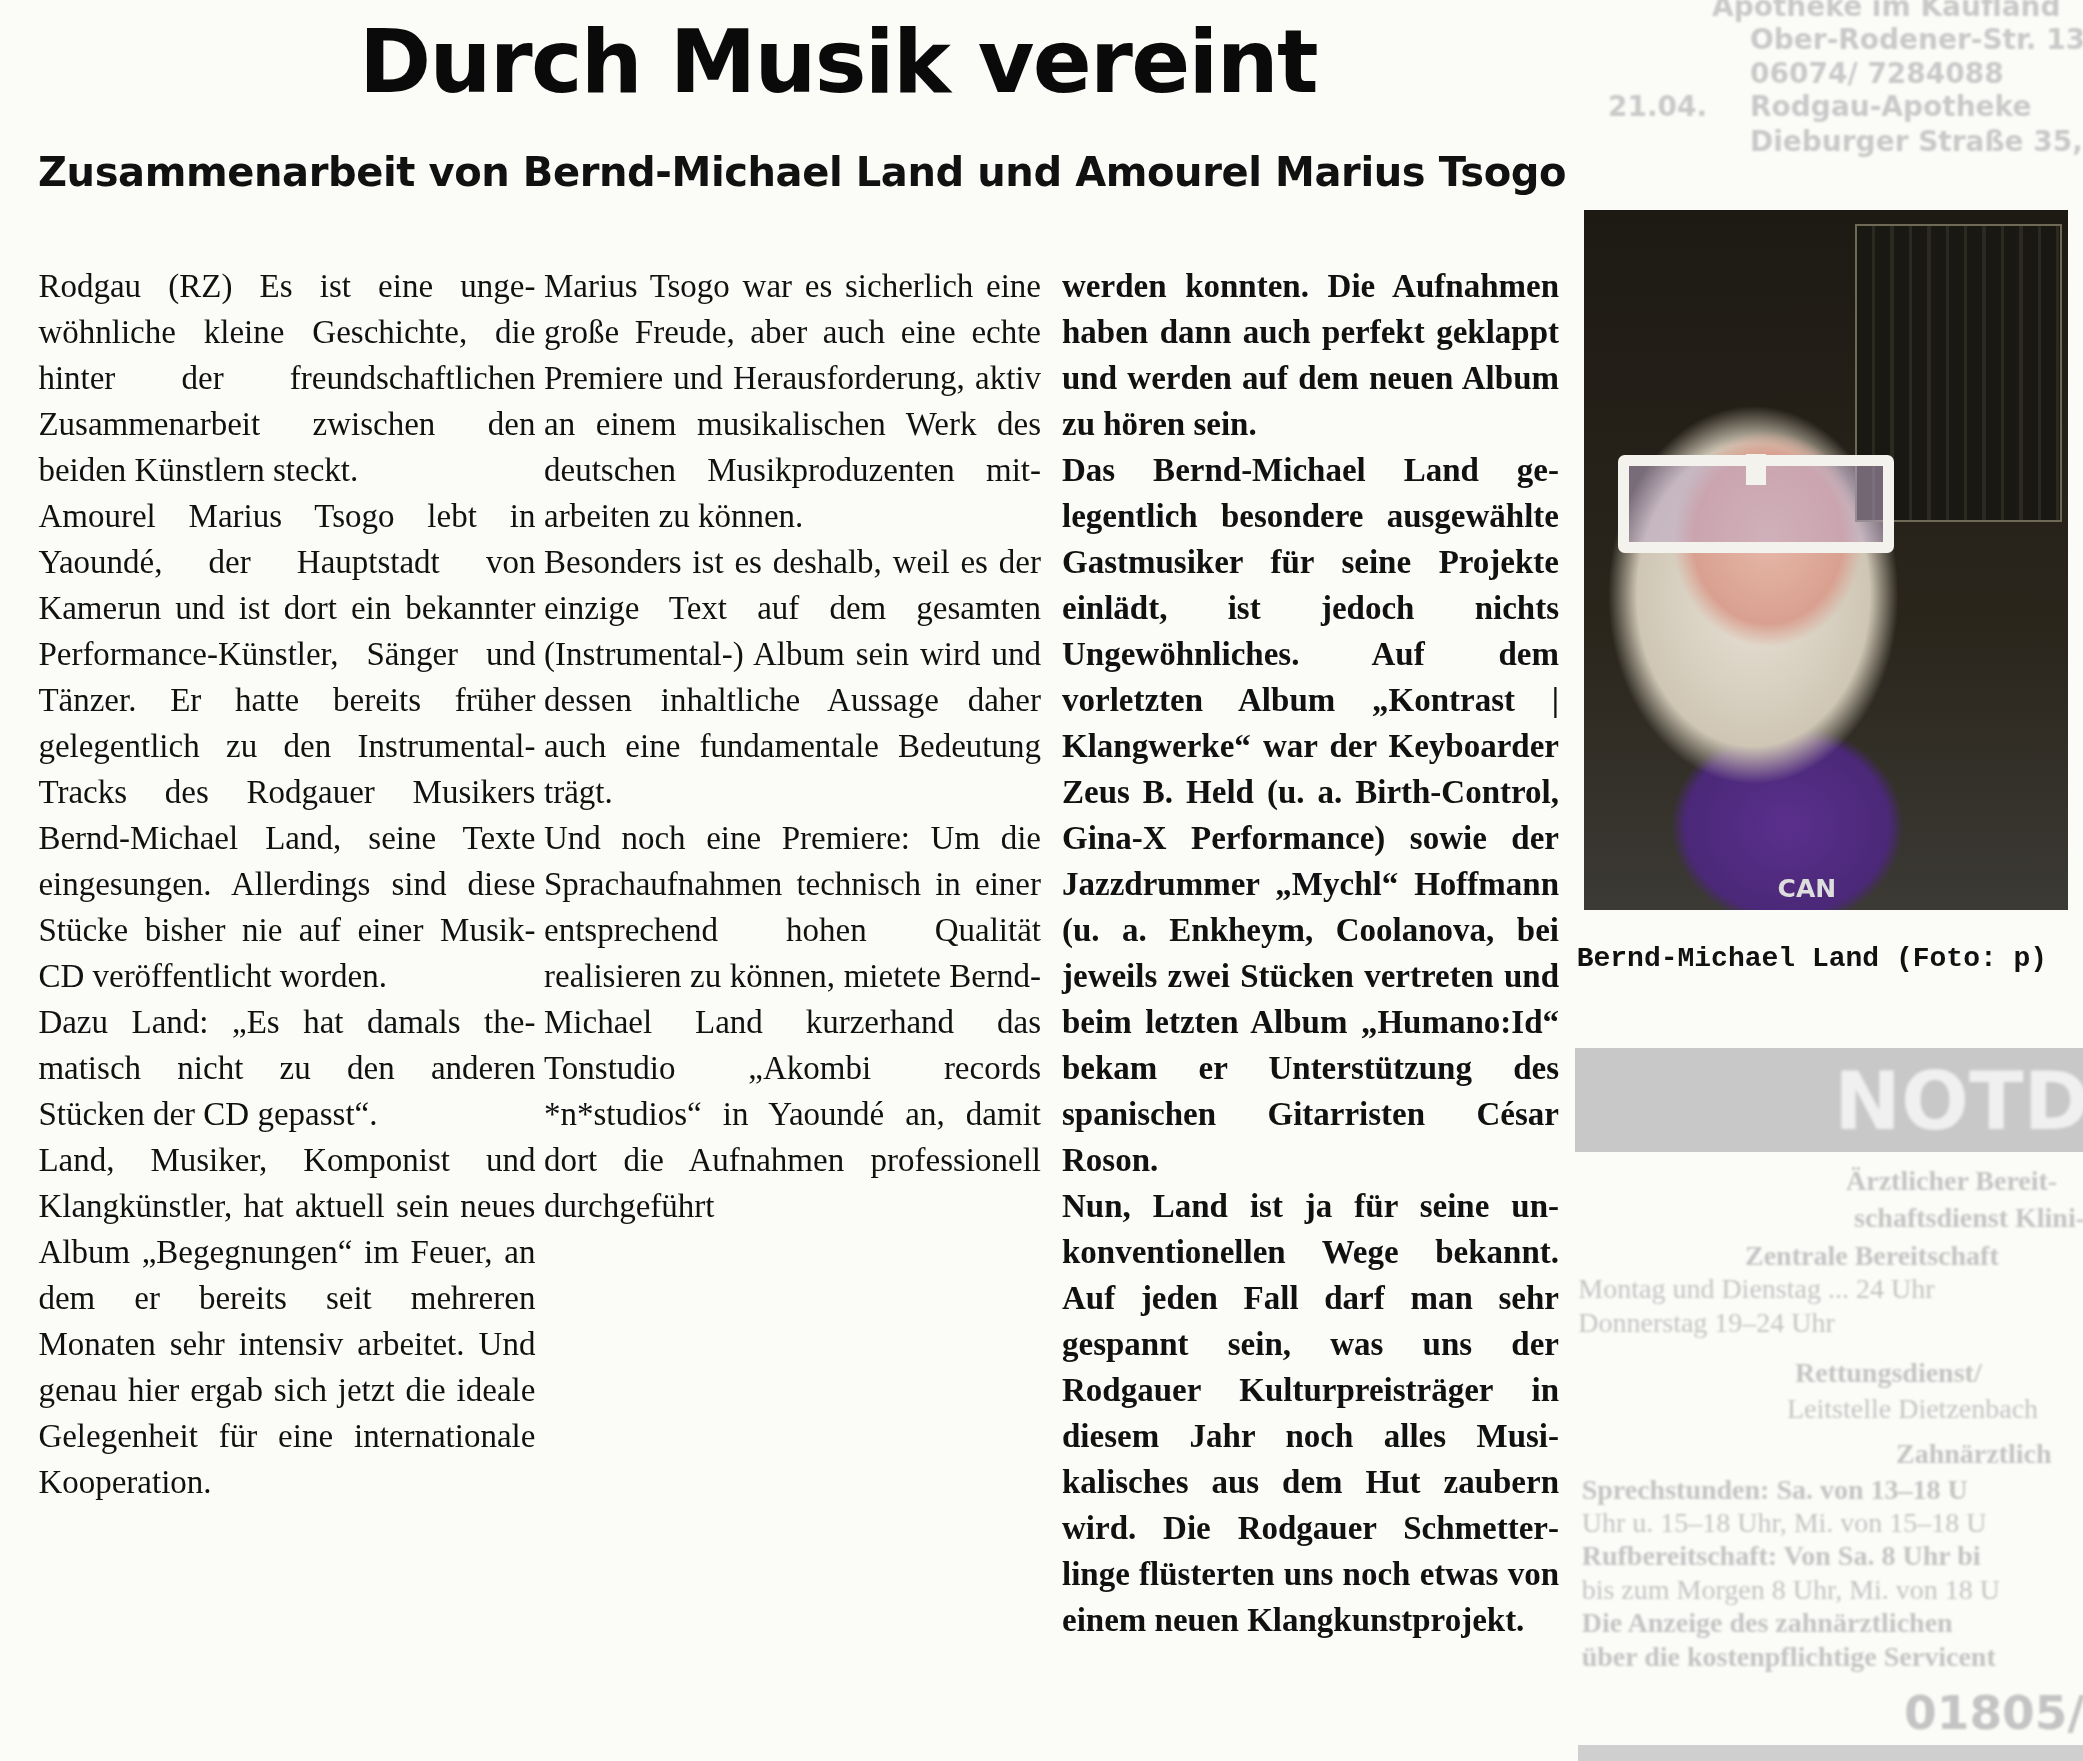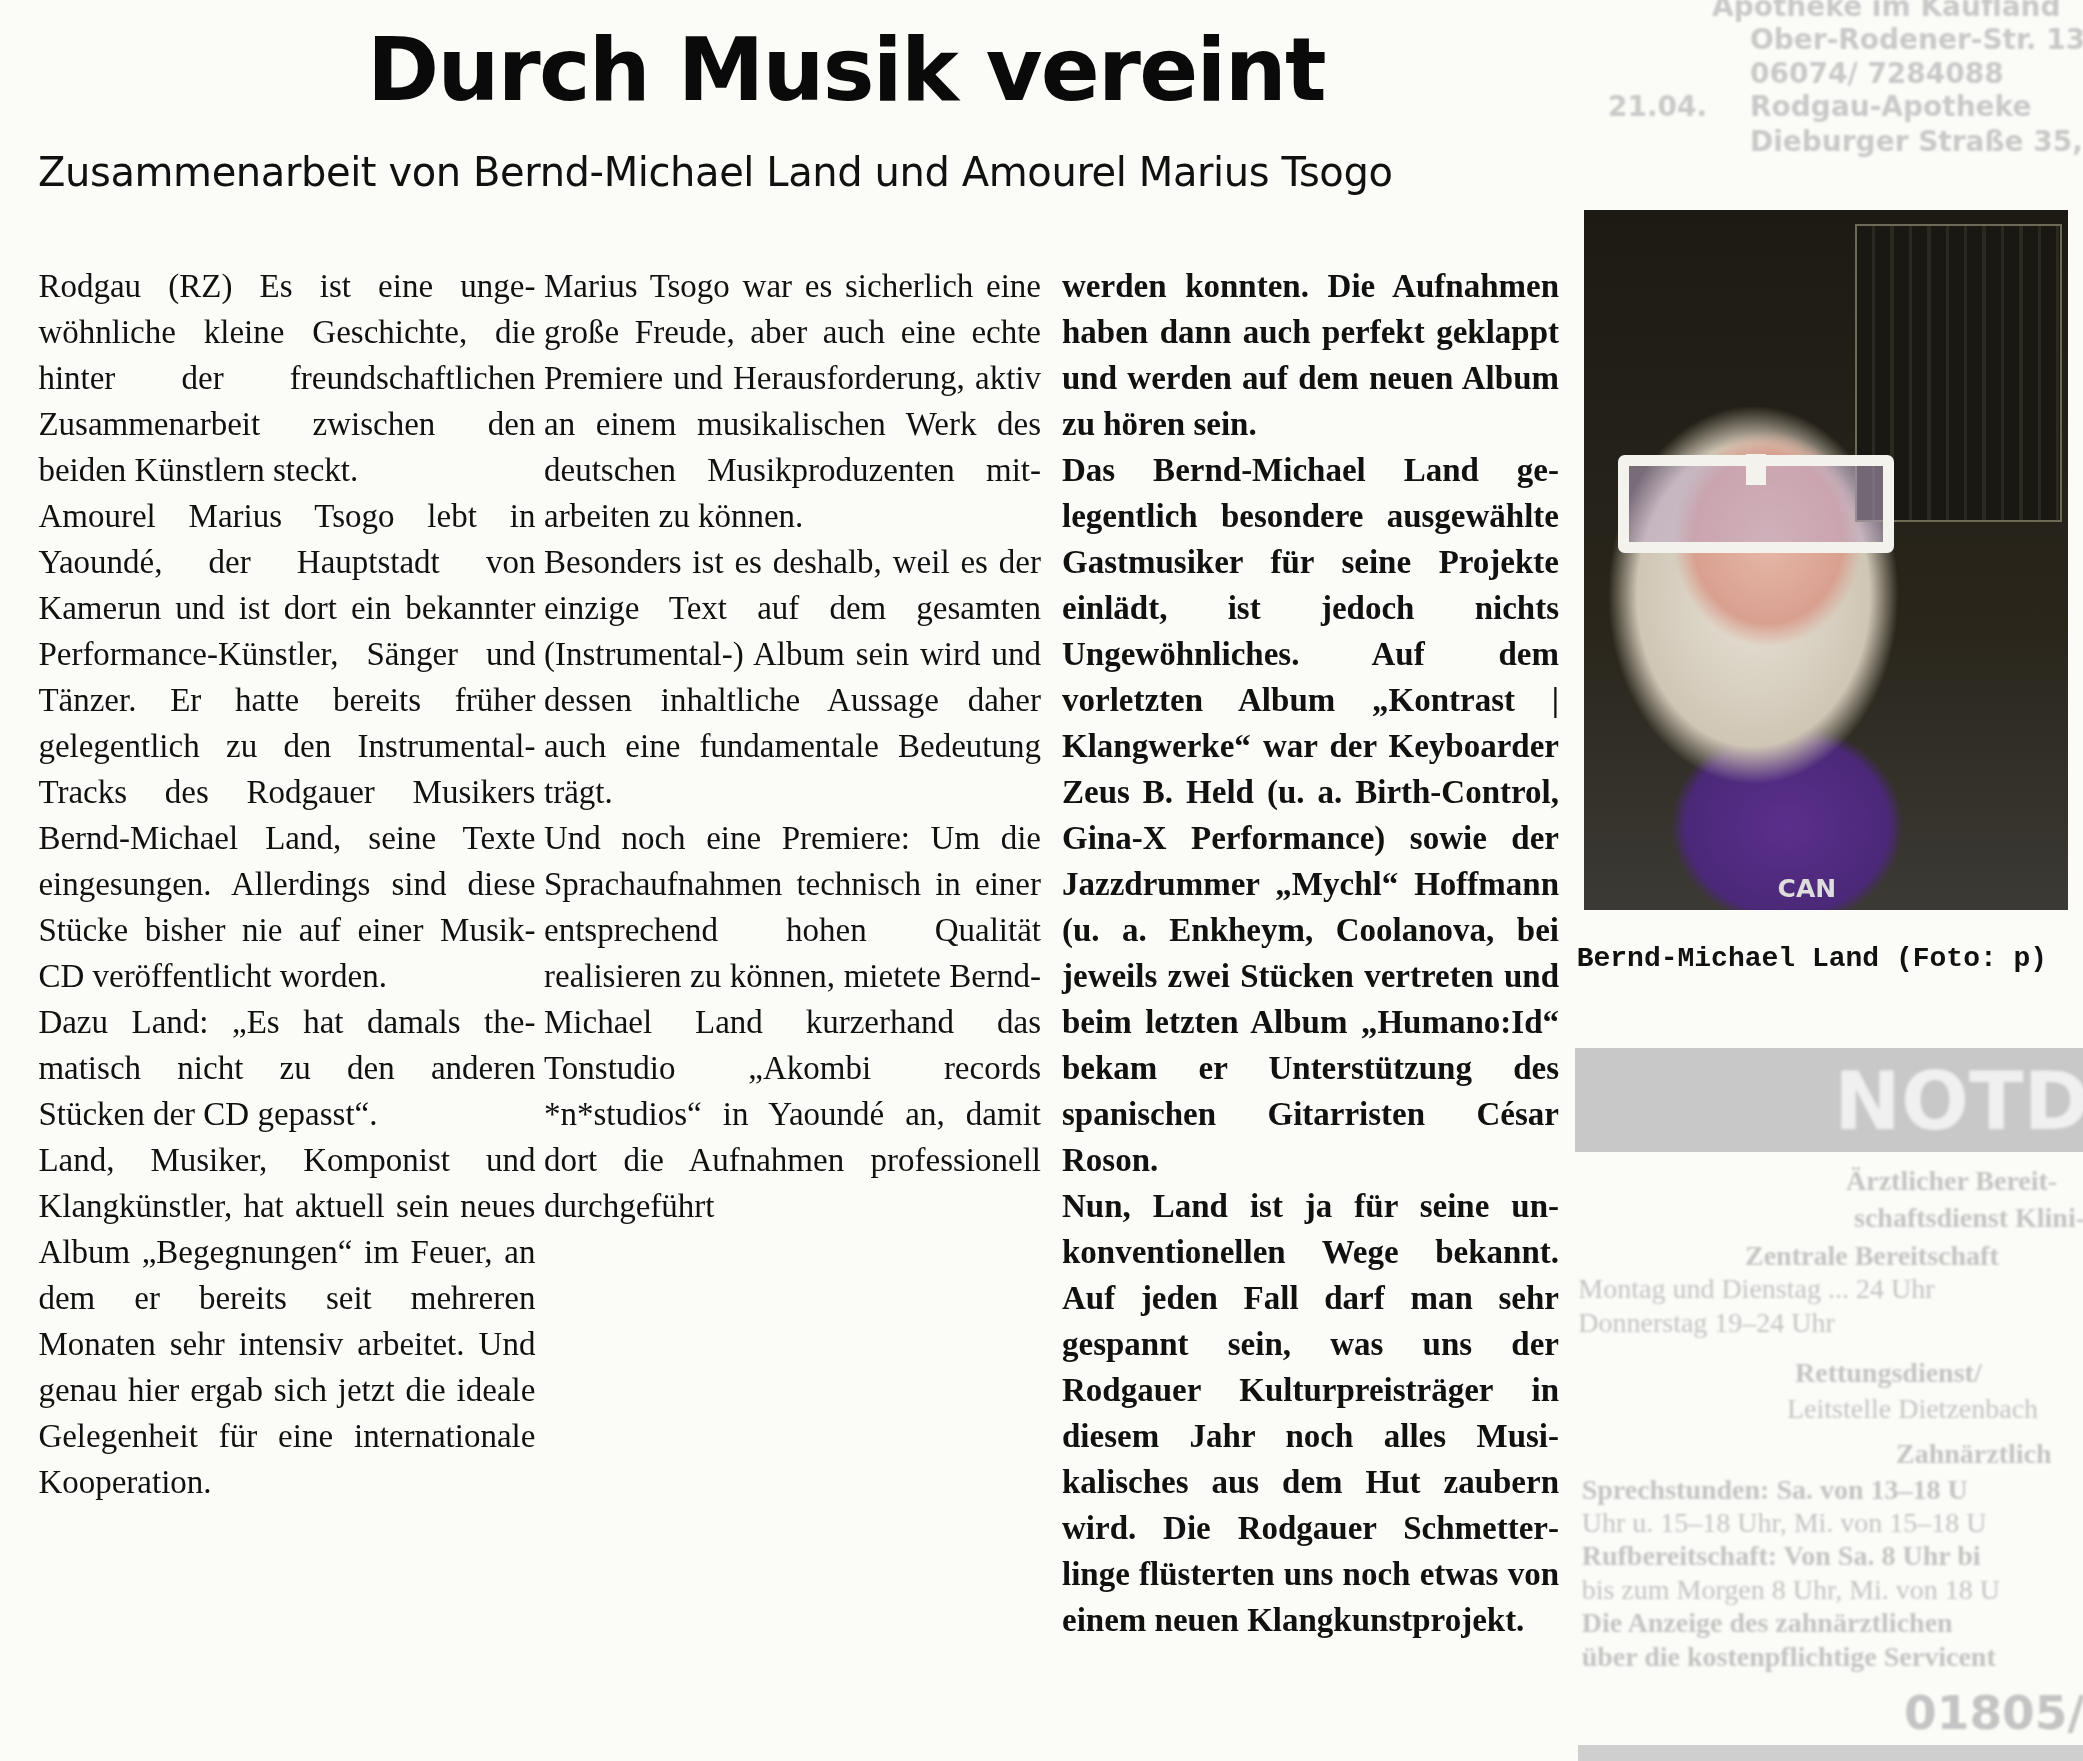--- a/index.html
+++ b/index.html
@@ -7,26 +7,26 @@
     width: 2083px; height: 1762px; overflow: hidden;
     background: #fbfbf8;
     font-family: "Liberation Serif", "DejaVu Serif", serif;
     color: #111;
     position: relative;
   }
   .headline {
     position: absolute; left: 359px; top: 15px;
     font-family: "DejaVu Sans", "Liberation Sans", sans-serif;
     font-weight: bold; font-size: 87px; letter-spacing: -1.7px;
-    color: #0a0a0a; margin: 8px; line-height: 1.1;
+    color: #0a0a0a; margin: 0; line-height: 1.1;
   }
   .subline {
     position: absolute; left: 38px; top: 149px;
     font-family: "DejaVu Sans", "Liberation Sans", sans-serif;
-    font-weight: normal; font-size: 40px; letter-spacing: -0.4px;
+    font-weight: bold; font-size: 40px; letter-spacing: -0.4px;
     color: #111; margin: 0; white-space: nowrap;
   }
   .col {
     position: absolute; top: 263px; width: 497px;
     font-size: 33px; line-height: 46px;
     text-align: justify; hyphens: manual;
   }
   .col p { margin: 0; text-indent: 0; }
   .col1 { left: 18.4px; margin-left: 20px; }
   .col2 { left: 544px; }

